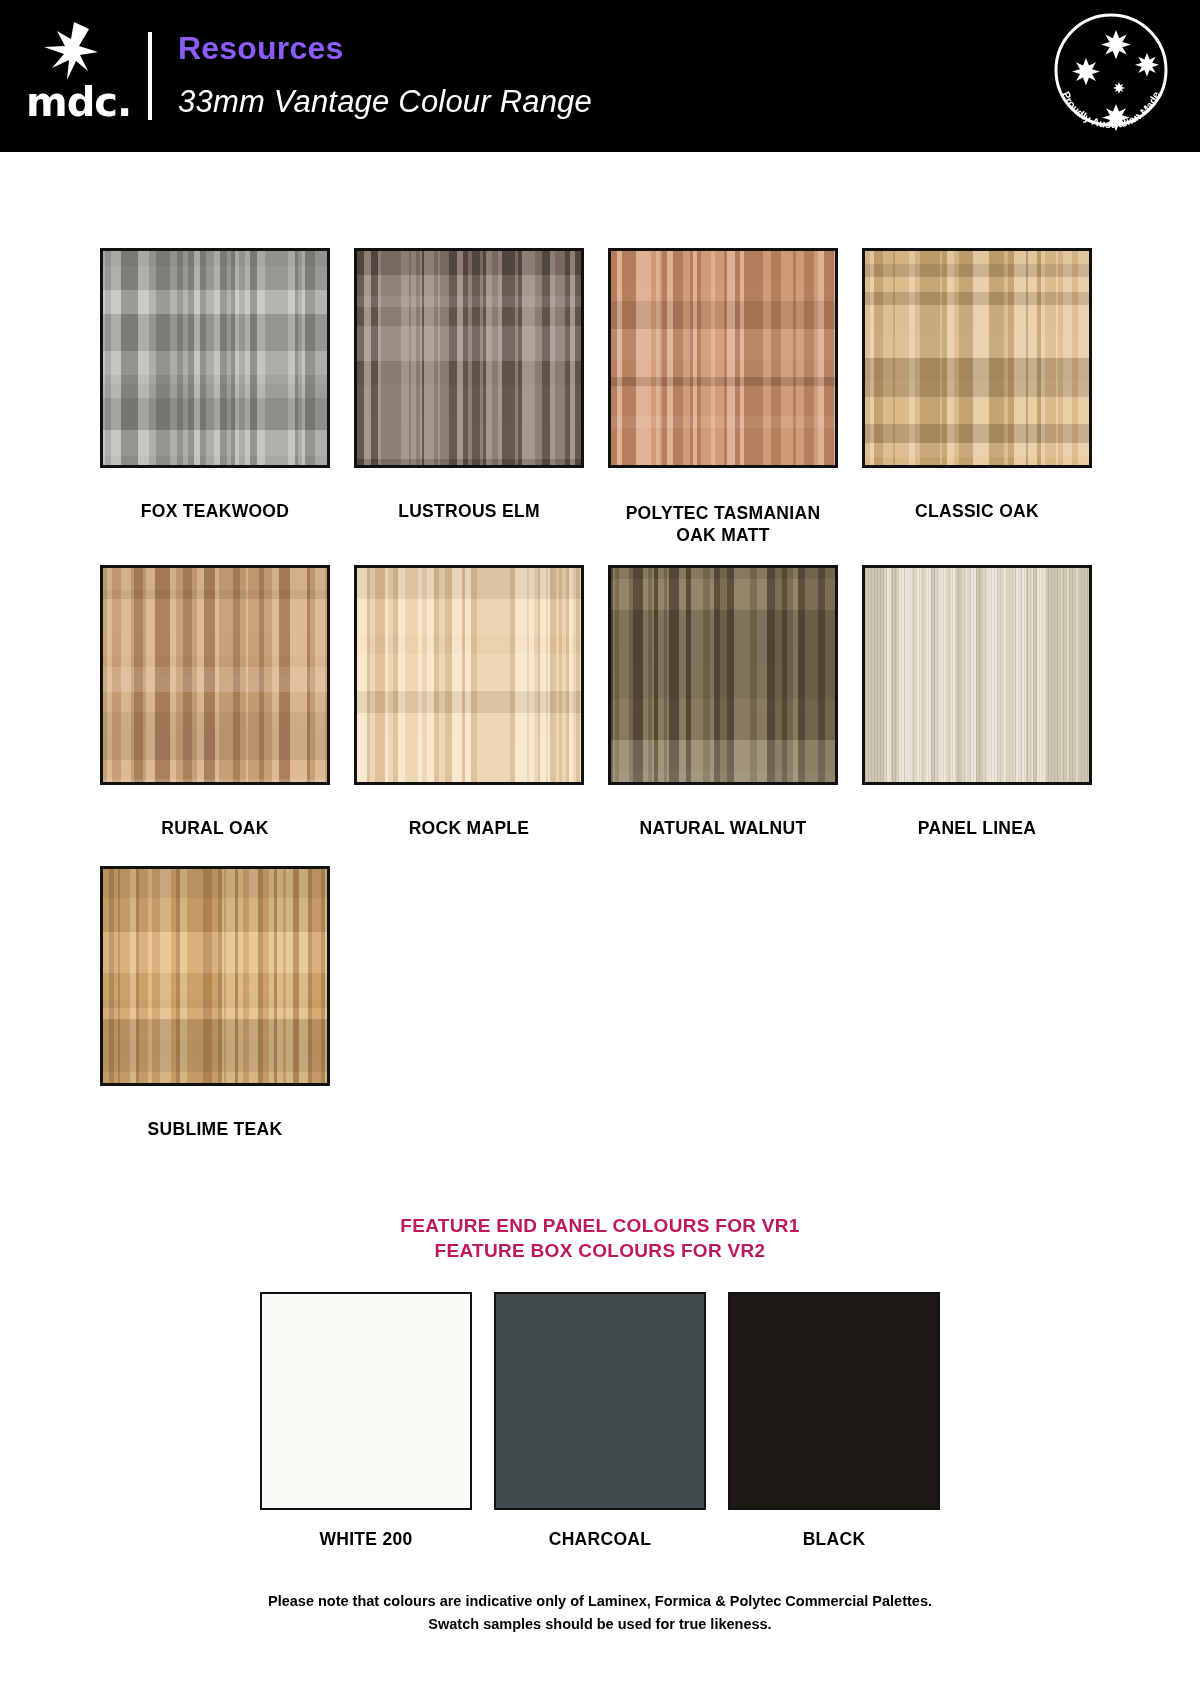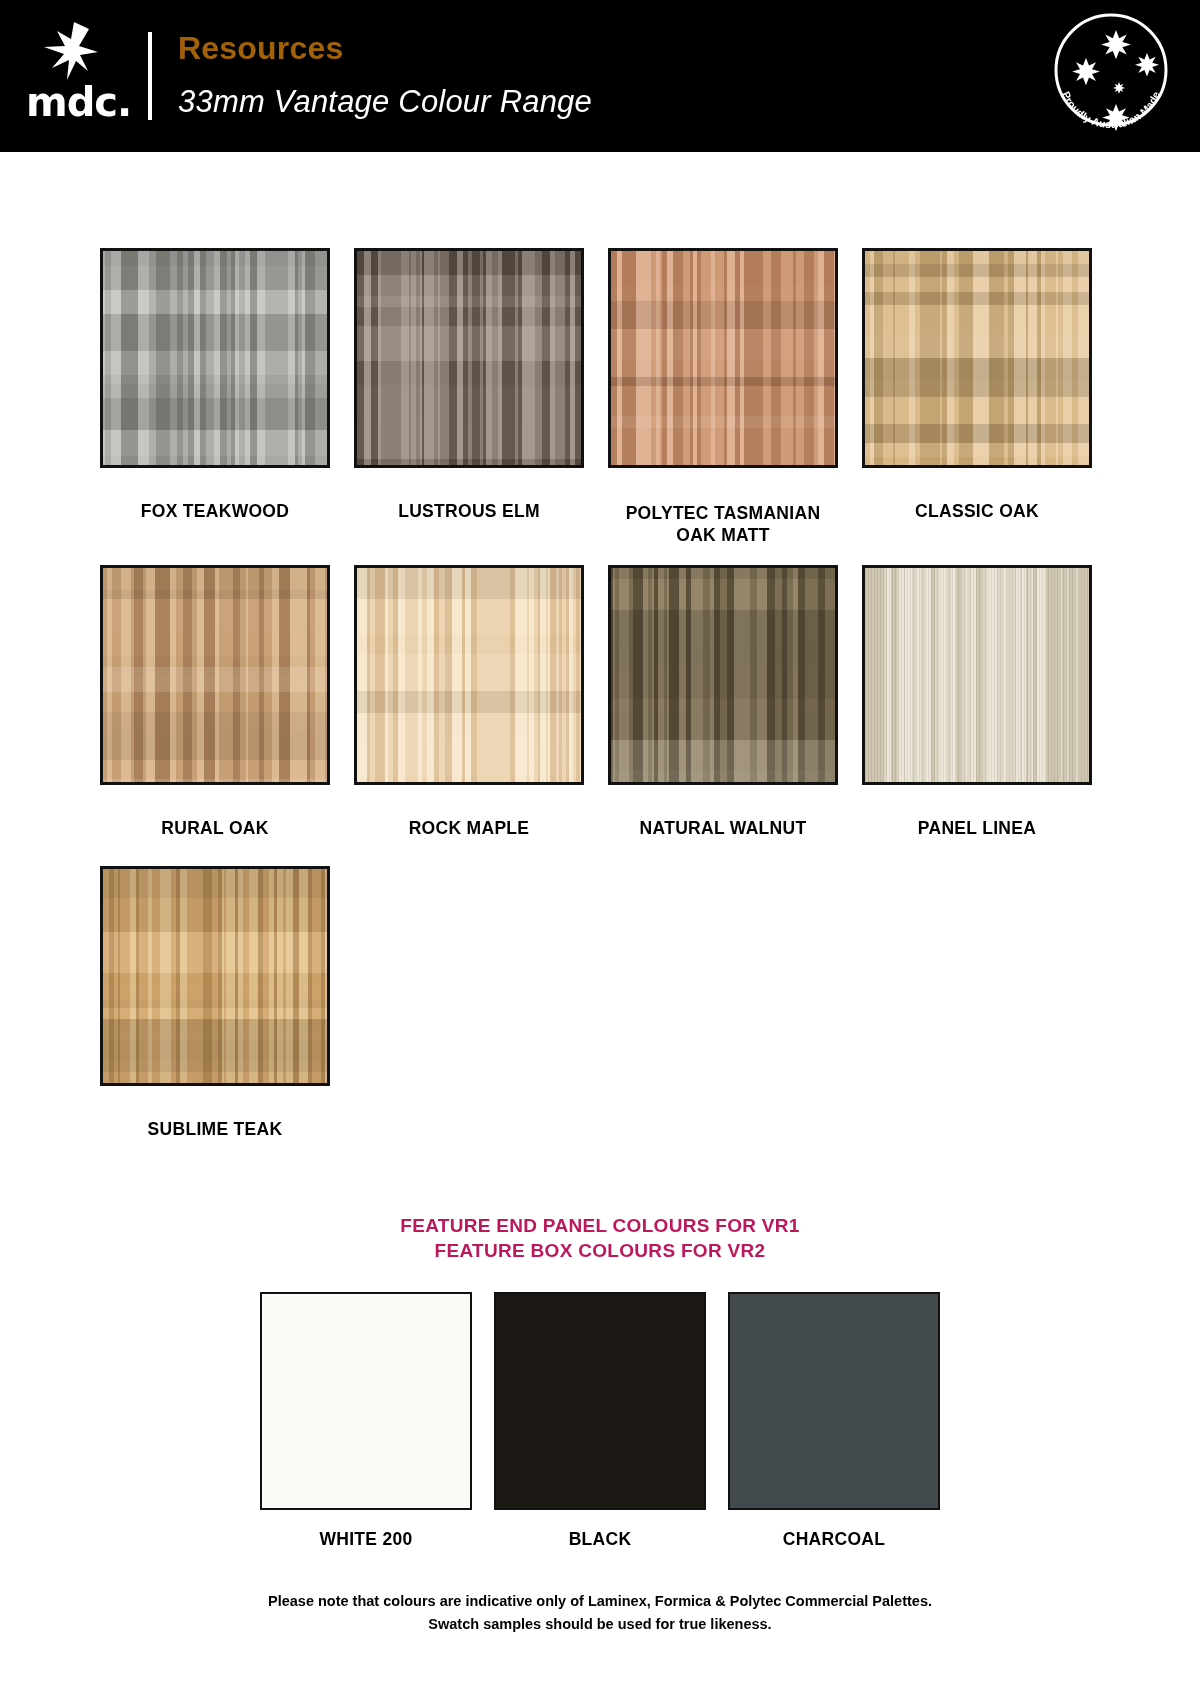--- a/index.html
+++ b/index.html
@@ -50,21 +50,21 @@
   .divider {
     width: 4px;
     height: 88px;
     background: #ffffff;
     flex: 0 0 auto;
     margin-right: 24px;
   }
 
   .title-block { flex: 1 1 auto; padding-left: 2px; }
   .title-main {
-    color: #a16207;
+    color: #8b5cf6;
     font-size: 32px;
     font-weight: bold;
     line-height: 1.15;
     letter-spacing: 0.2px;
   }
   .title-sub {
     color: #ffffff;
     font-size: 31px;
     font-style: italic;
     font-weight: 400;
@@ -283,26 +283,26 @@
     <div>FEATURE END PANEL COLOURS FOR VR1</div>
     <div>FEATURE BOX COLOURS FOR VR2</div>
   </div>
 
   <div class="feature-grid">
     <div class="feature-cell">
       <div class="feature-swatch" style="background: rgb(251, 250, 246);"></div>
       <div class="feature-label">WHITE 200</div>
     </div>
     <div class="feature-cell">
+      <div class="feature-swatch" style="background: rgb(67, 74, 78);"></div>
+      <div class="feature-label">CHARCOAL</div>
+    </div>
+    <div class="feature-cell">
       <div class="feature-swatch" style="background: rgb(28, 24, 20);"></div>
       <div class="feature-label">BLACK</div>
-    </div>
-    <div class="feature-cell">
-      <div class="feature-swatch" style="background: rgb(67, 74, 78);"></div>
-      <div class="feature-label">CHARCOAL</div>
     </div>
   </div>
 
   <div class="footnote">
     <div>Please note that colours are indicative only of Laminex, Formica &amp; Polytec Commercial Palettes.</div>
     <div>Swatch samples should be used for true likeness.</div>
   </div>
 
 </div>
 

